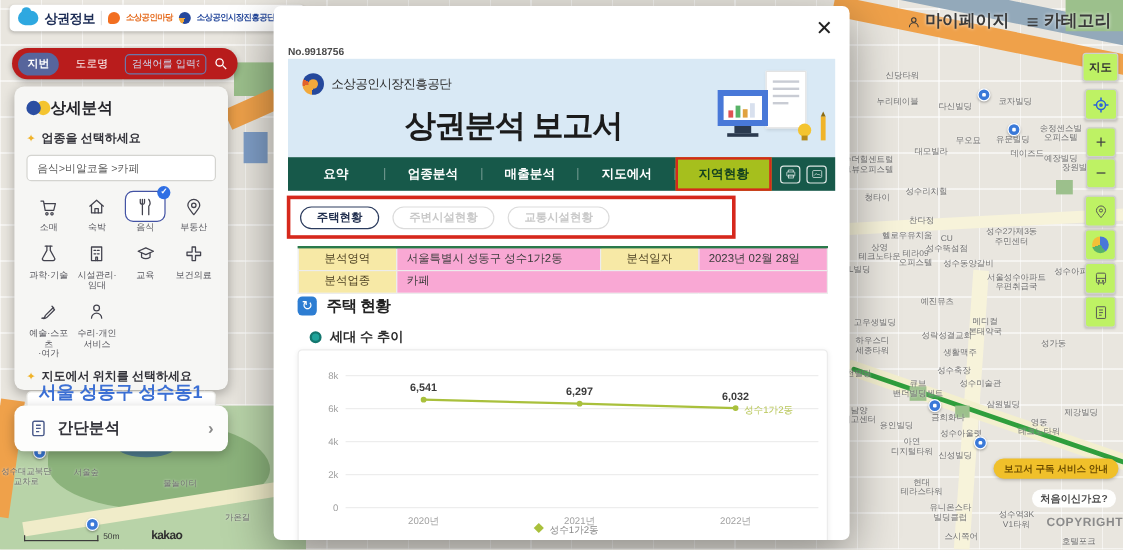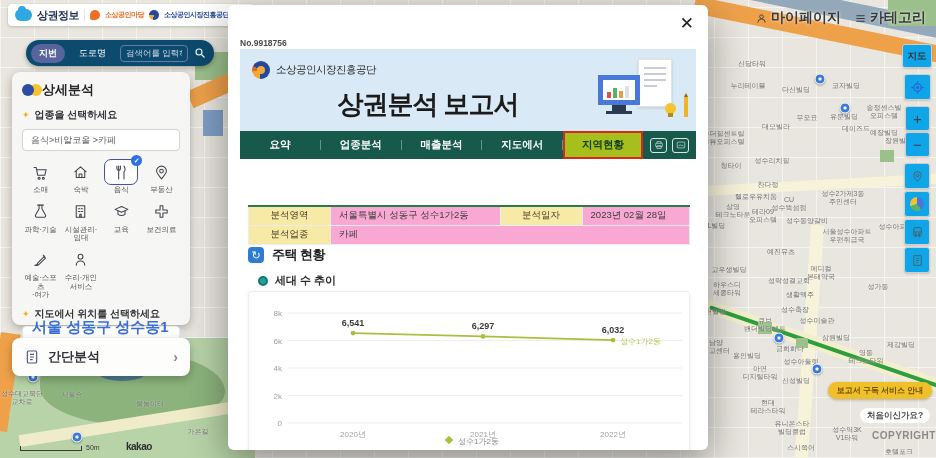--- a/index.html
+++ b/index.html
@@ -33,22 +33,22 @@
   .plogo { width:10px; height:10px; border-radius:50% 50% 50% 2px; background:#f26f21; }
   .partner { font-size:7px; font-weight:bold; color:#e56a1c; letter-spacing:-.5px; }
   .glogo { width:10px; height:10px; border-radius:50%; background:conic-gradient(#25489c 0 55%, #f2a93b 55% 75%, #25489c 75% 100%); }
   .partner2 { font-size:7px; font-weight:bold; color:#25489c; letter-spacing:-.5px; }
 
   .topright { position:absolute; top:9px; right:10px; display:flex; gap:14px; align-items:center; }
   .topbtn { display:flex; align-items:center; gap:4px; font-size:14px; font-weight:bold; color:#3a3a3a;
     text-shadow:0 0 3px rgba(255,255,255,.9); cursor:pointer; }
 
   
-  .searchbar { position:absolute; left:10px; top:40px; width:188px; height:26px; background:#0c4a6e;
-    border-radius:13px; display:flex; align-items:center; padding:0 8px 0 5px; gap:6px; box-shadow:0 2px 5px rgba(0,0,0,.3);margin-left:16px; }
+  .searchbar { position:absolute; left:10px; top:40px; width:188px; height:26px; background:#b91c1c;
+    border-radius:13px; display:flex; align-items:center; padding:0 8px 0 5px; gap:6px; box-shadow:0 2px 5px rgba(0,0,0,.3); }
   .stab { font-size:9px; color:#fff; padding:3px 8px; border-radius:10px; }
   .stab.on { background:#57659c; font-weight:bold; }
   .searchbar input { flex:1; min-width:0; background:transparent; border:1px solid #6b78ab; border-radius:4px;
     height:17px; font-size:8.5px; color:#fff; padding:0 5px; font-family:"Liberation Sans",sans-serif; }
   .searchbar input::placeholder { color:#cdd4ea; }
 
   
   .panel { position:absolute; left:12px; top:72px; width:178px; height:253px; background:#f6f6f4;
     border-radius:8px; box-shadow:0 3px 10px rgba(0,0,0,.28); padding:9px 10px; }
   .toggle-row { display:flex; align-items:center; gap:0; }
@@ -129,21 +129,21 @@
   .sec-ic { width:16px; height:16px; background:#2d7dd2; border-radius:4px; color:#fff; font-size:11px; line-height:16px; text-align:center; }
   .sec-title { font-size:13px; font-weight:bold; color:#222; letter-spacing:-.5px; }
   .sub-row { position:absolute; left:30px; top:268px; display:flex; align-items:center; gap:7px; }
   .sub-ic { width:10px; height:10px; border-radius:50%; background:#1fa39a; border:2px solid #14776f; }
   .sub-title { font-size:11px; font-weight:bold; color:#2c2c2c; }
 
   .chart-card { position:absolute; left:20px; top:286px; width:442px; height:168px; background:#fff;
     border:1px solid #ececec; border-radius:4px; box-shadow:0 1px 4px rgba(0,0,0,.06); padding:5px; }
 
   
-  .mapctl { position:absolute; background:#0ea5e9; border:1px solid #cfcfcf; border-radius:3px; display:flex;
+  .mapctl { position:absolute; background:#bef264; border:1px solid #cfcfcf; border-radius:3px; display:flex;
     align-items:center; justify-content:center; cursor:pointer; box-shadow:0 1px 2px rgba(0,0,0,.15); }
   .mapctl svg { stroke:#555; fill:none; stroke-width:1.5; }
   .callout { position:absolute; left:828px; top:382px; width:104px; height:17px; background:#f0c02a; border-radius:9px;
     font-size:8px; font-weight:bold; color:#6b4c00; display:flex; align-items:center; justify-content:center; box-shadow:0 1px 3px rgba(0,0,0,.25); }
   .tooltip { position:absolute; left:860px; top:408px; width:70px; height:15px; background:rgba(255,255,255,.94); border-radius:8px;
     font-size:8.5px; font-weight:bold; color:#4c4c4c; display:flex; align-items:center; justify-content:center; }
   .copyright { position:absolute; left:872px; top:430px; font-size:10px; font-weight:bold; color:#8a8a8a; letter-spacing:.5px; }
   .scalebar { position:absolute; left:20px; top:444px; display:flex; align-items:flex-end; gap:4px; }
   .scaleline { width:62px; height:5px; border-left:1.5px solid #3c3c3c; border-right:1.5px solid #3c3c3c; border-bottom:1.5px solid #3c3c3c; }
   .scaletxt { font-size:7px; color:#3c3c3c; }
@@ -483,20 +483,25 @@
       </span>
       <span class="tico">
         <svg width="10" height="10" viewBox="0 0 24 24">
             <rect x="3" y="5" width="18" height="14" rx="2"></rect>
             <path d="M6 15l4-4 3 3 2-2 3 3"></path>
           </svg>
       </span>
     </div>
   </div>
 
+  <div class="subtabs">
+      <div class="pill on">주택현황</div>
+      <div class="pill">주변시설현황</div>
+      <div class="pill">교통시설현황</div>
+    </div>
 
   <table class="info-table">
       <tbody>
         <tr>
           <td class="lbl">분석영역</td>
           <td class="val">서울특별시 성동구 성수1가2동</td>
           <td class="lbl">분석일자</td>
           <td class="val">2023년 02월 28일</td>
         </tr>
         <tr>

